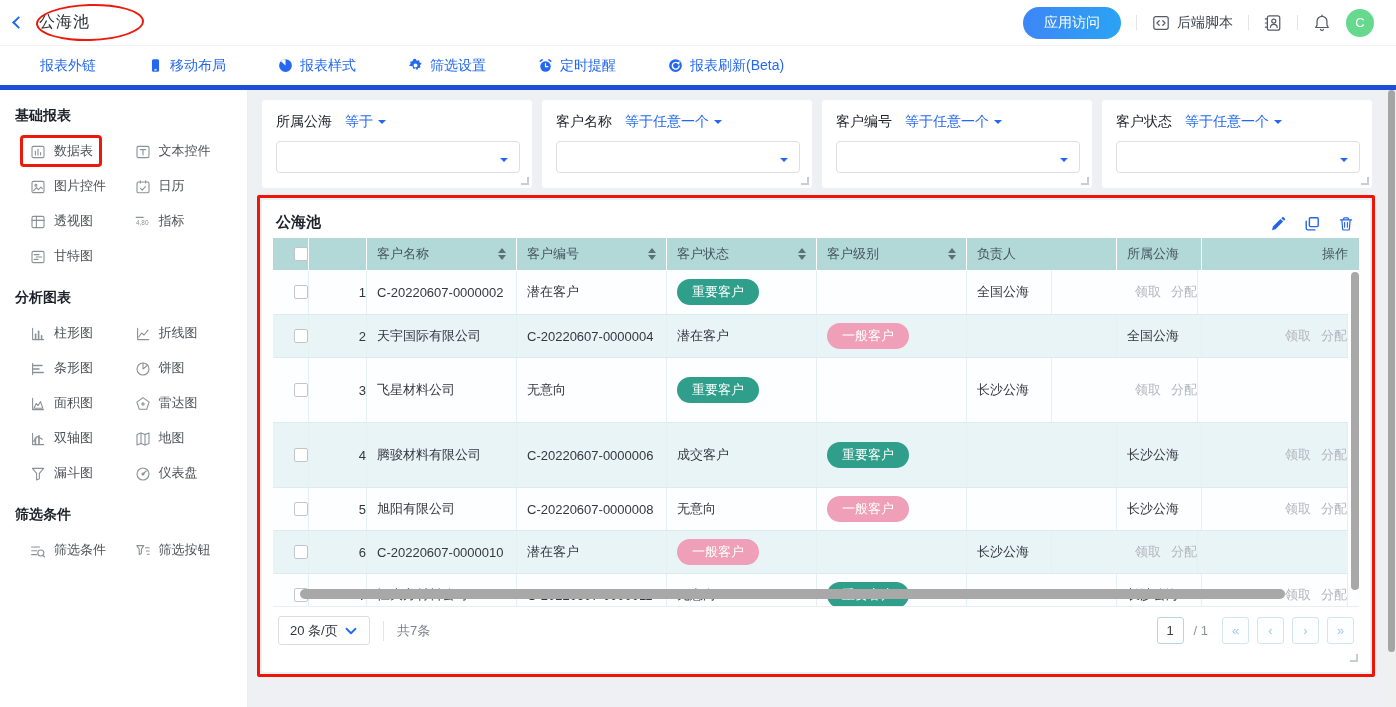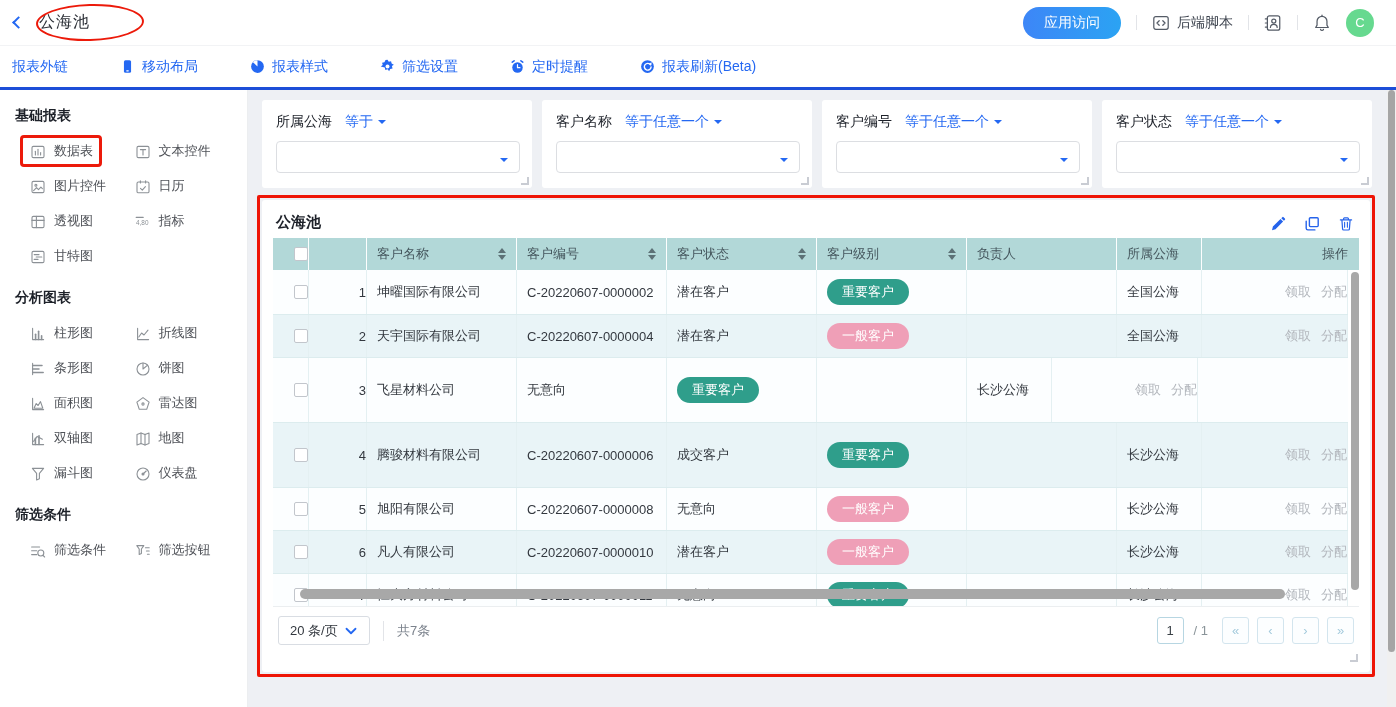--- a/index.html
+++ b/index.html
@@ -14,21 +14,21 @@
   .page-title{font-size:16px;color:#2b2f36;font-weight:400;letter-spacing:1px}
   .ellipse-annot{position:absolute;left:22px;top:4px;width:108px;height:37px;border:2.5px solid #ec1a0a;border-radius:50%;transform:rotate(-1.5deg);pointer-events:none}
   .topbar-right{display:flex;align-items:center;gap:15px}
   .pill-btn{border:none;color:#fff;font-size:14px;padding:7px 21px;border-radius:16px;background:linear-gradient(90deg,#3d86f7,#2ba3f3);cursor:pointer;font-family:inherit}
   .v-div{width:1px;height:15px;background:#e2e4e8}
   .hdr-item{display:flex;align-items:center;gap:7px;color:#3c424d;font-size:14px;cursor:pointer}
   .hdr-icon{color:#545b66;display:flex;align-items:center}
   .avatar{width:28px;height:28px;border-radius:50%;background:#66d98f;color:#fff;font-size:13px;display:flex;align-items:center;justify-content:center;cursor:pointer}
 
   
-  .toolbar{height:44px;display:flex;align-items:center;justify-content:space-between;padding:0 12px;background:#fff;border-bottom:3px solid #1d4ed8}
+  .toolbar{height:44px;display:flex;align-items:center;justify-content:space-between;padding:0 40px;background:#fff;border-bottom:5px solid #1d4ed8}
   .toolbar-left{display:flex;align-items:center;gap:52px}
   .tb-item{display:flex;align-items:center;gap:7px;color:var(--accent);font-size:14px;cursor:pointer}
   .tb-item .icon{display:flex;align-items:center;color:var(--accent)}
   .toolbar-right{display:flex;align-items:center;gap:15px}
   .ghost-btn{width:77px;height:30px;border:1px solid var(--accent);background:#fff;color:var(--accent);font-size:14px;border-radius:2px;cursor:pointer;font-family:inherit}
 
   
   .body-row{display:flex;height:617px;background:#eef0f4;position:relative}
 
   
@@ -534,21 +534,20 @@
               <div class="th center" style="width: 146px;">
                 <span>操作</span>
               </div>
             </div>
           <div class="tbl-body" id="tbl-body">
               <div class="tr" style="height: 45px;">
                 <div class="td center" style="width: 36px;">
                   <span class="cb"></span>
                 </div>
                 <div class="td center" style="width: 58px;">1</div>
-                <div class="td" style="width: 150px;">坤曜国际有限公司</div>
                 <div class="td" style="width: 150px;">C-20220607-0000002</div>
                 <div class="td" style="width: 150px;">潜在客户</div>
                 <div class="td" style="width: 150px;">
                   <span class="badge" style="background: rgb(47, 158, 139);">重要客户</span>
                 </div>
                 <div class="td" style="width: 150px;"></div>
                 <div class="td" style="width: 85px;">全国公海</div>
                 <div class="td center row-actions" style="width: 146px;">
                   <span>领取</span>
                   <span>分配</span>
@@ -623,21 +622,20 @@
                 <div class="td center row-actions" style="width: 146px;">
                   <span>领取</span>
                   <span>分配</span>
                 </div>
               </div>
               <div class="tr alt" style="height: 43px;">
                 <div class="td center" style="width: 36px;">
                   <span class="cb"></span>
                 </div>
                 <div class="td center" style="width: 58px;">6</div>
-                <div class="td" style="width: 150px;">凡人有限公司</div>
                 <div class="td" style="width: 150px;">C-20220607-0000010</div>
                 <div class="td" style="width: 150px;">潜在客户</div>
                 <div class="td" style="width: 150px;">
                   <span class="badge" style="background: rgb(239, 159, 183);">一般客户</span>
                 </div>
                 <div class="td" style="width: 150px;"></div>
                 <div class="td" style="width: 85px;">长沙公海</div>
                 <div class="td center row-actions" style="width: 146px;">
                   <span>领取</span>
                   <span>分配</span>

